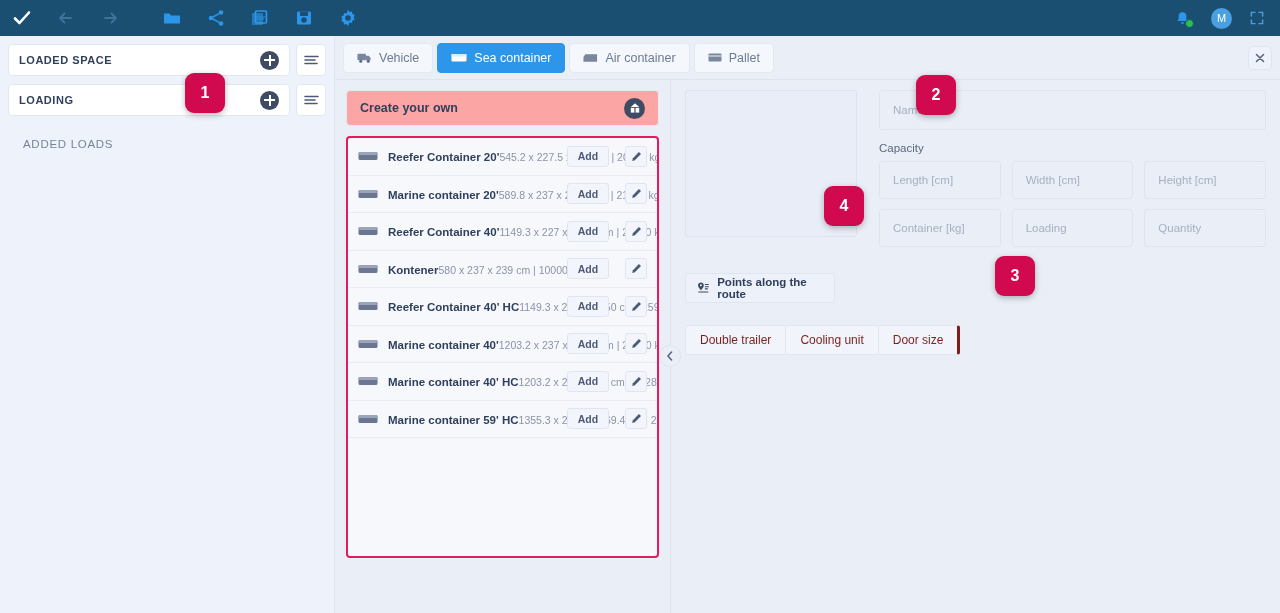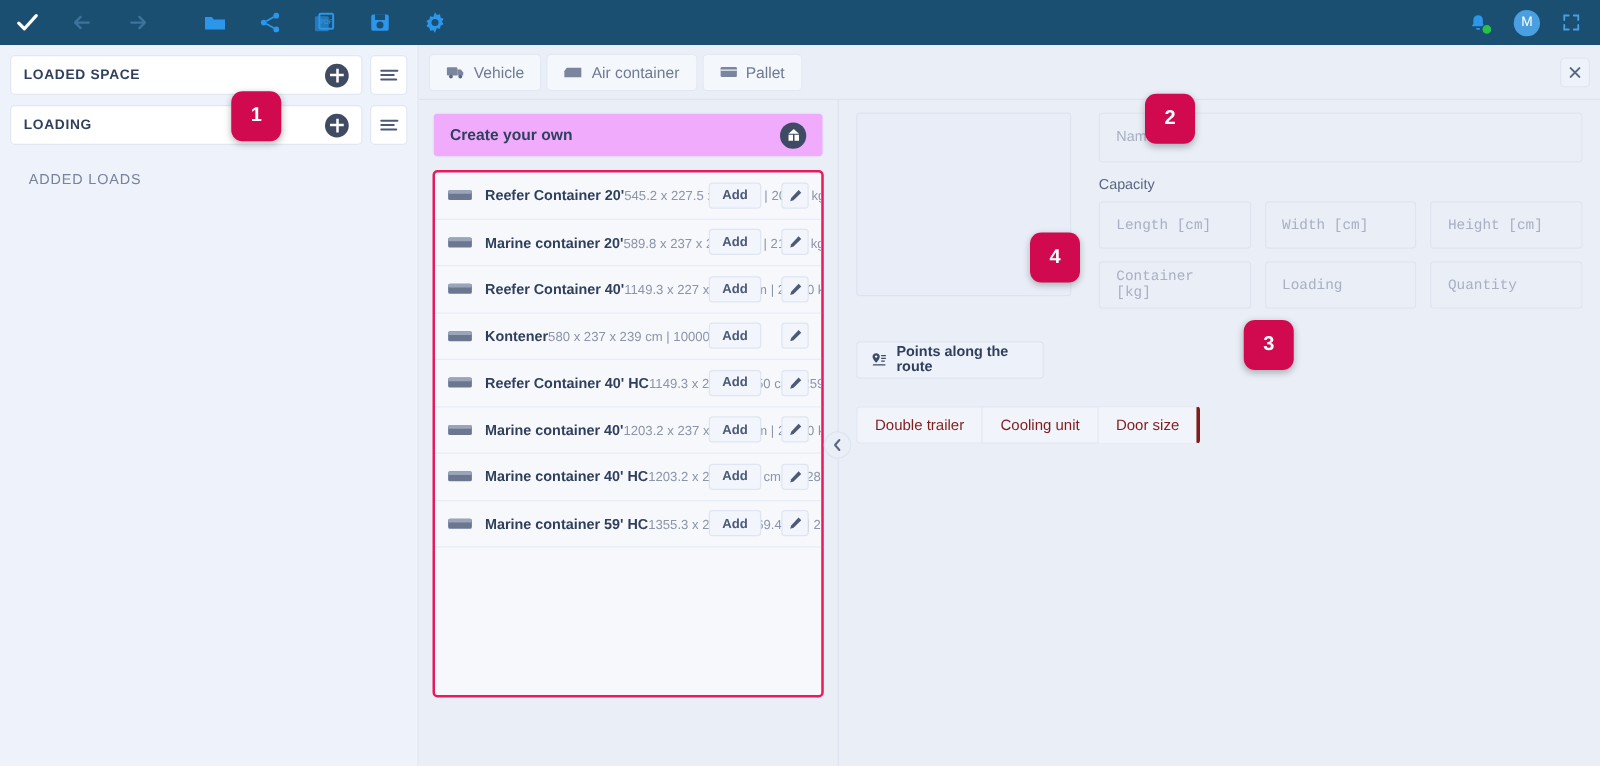--- a/index.html
+++ b/index.html
@@ -112,21 +112,21 @@
     background: #eef2fa;
     display: flex; align-items: center; justify-content: center;
     cursor: pointer;
   }
 
   .content { flex: 1; display: flex; position: relative; }
 
   
   .list-col { width: 335px; padding: 10px 11px; flex-shrink: 0; position: relative; }
   .create-own {
-    height: 36px; background: #f0abfc;
+    height: 36px; background: #fca5a5;
     border: 1px solid #e4eaf4; border-radius: 4px;
     display: flex; align-items: center; padding: 0 13px;
     margin-bottom: 10px; cursor: pointer; position: relative;
   }
   .create-own-label {
     font-size: 12.5px; font-weight: bold; color: #2f3f5c; flex: 1;
   }
   .create-own-ic {
     width: 21px; height: 21px; border-radius: 50%;
     background: #3f4a63; display: flex; align-items: center; justify-content: center;
@@ -186,21 +186,21 @@
     flex-shrink: 0;
   }
   .fields { flex: 1; }
   .field {
     background: #e9eef7; border: 1px solid #dfe5f0; border-radius: 3px;
     height: 38px; display: flex; align-items: center; padding: 0 13px;
     font-size: 11.5px; color: #a8b0c2;
   }
   .field.name-field { height: 40px; margin-bottom: 12px; }
   .sec-label { font-size: 11.5px; color: #5a677f; margin-bottom: 7px; }
-  .field-row { display: flex; gap: 11px; margin-bottom: 10px; font-family: Liberation Mono, monospace; }
+  .field-row { display: flex; gap: 11px; margin-bottom: 10px; }
   .field-row .field { flex: 1; }
 
   .route-btn {
     margin-top: 16px; height: 30px; width: 150px;
     background: #edf1f9; border: 1px solid #dfe5f0; border-radius: 3px;
     display: flex; align-items: center; gap: 8px; padding: 0 11px;
     font-size: 11.5px; font-weight: bold; color: #2f3f5c; cursor: pointer;
   }
   .bottom-tabs { display: flex; margin-top: 22px; }
   .btab {
@@ -335,20 +335,27 @@
 
     <div class="tabbar">
       <div class="tab">
         <svg width="15" height="13" viewBox="0 0 16 13">
           <rect x="0.5" y="2.5" width="9" height="7" rx="1" fill="#7a869e"></rect>
           <path d="M9.5 4.5 h3 l2 2.5 v2.5 h-5 z" fill="#7a869e"></path>
           <circle cx="4" cy="10.5" r="1.6" fill="#5a677f"></circle>
             <circle cx="12" cy="10.5" r="1.6" fill="#5a677f"></circle>
         </svg>
         <span>Vehicle</span>
+      </div>
+      <div class="tab active">
+        <svg width="16" height="12" viewBox="0 0 16 12">
+          <rect x="0.5" y="2" width="15" height="7.5" rx="1" fill="#ffffff"></rect>
+          <rect x="0.5" y="2" width="15" height="2.4" fill="#d8ecfd"></rect>
+        </svg>
+        <span>Sea container</span>
       </div>
       <div class="tab">
         <svg width="15" height="12" viewBox="0 0 16 12">
           <path d="M2.5 2 H15 v8 H0.5 V5 z" fill="#7a869e"></path>
         </svg>
         <span>Air container</span>
       </div>
       <div class="tab">
         <svg width="14" height="12" viewBox="0 0 14 12">
           <rect x="0.5" y="1.5" width="13" height="8" rx="1" fill="#7a869e"></rect>

